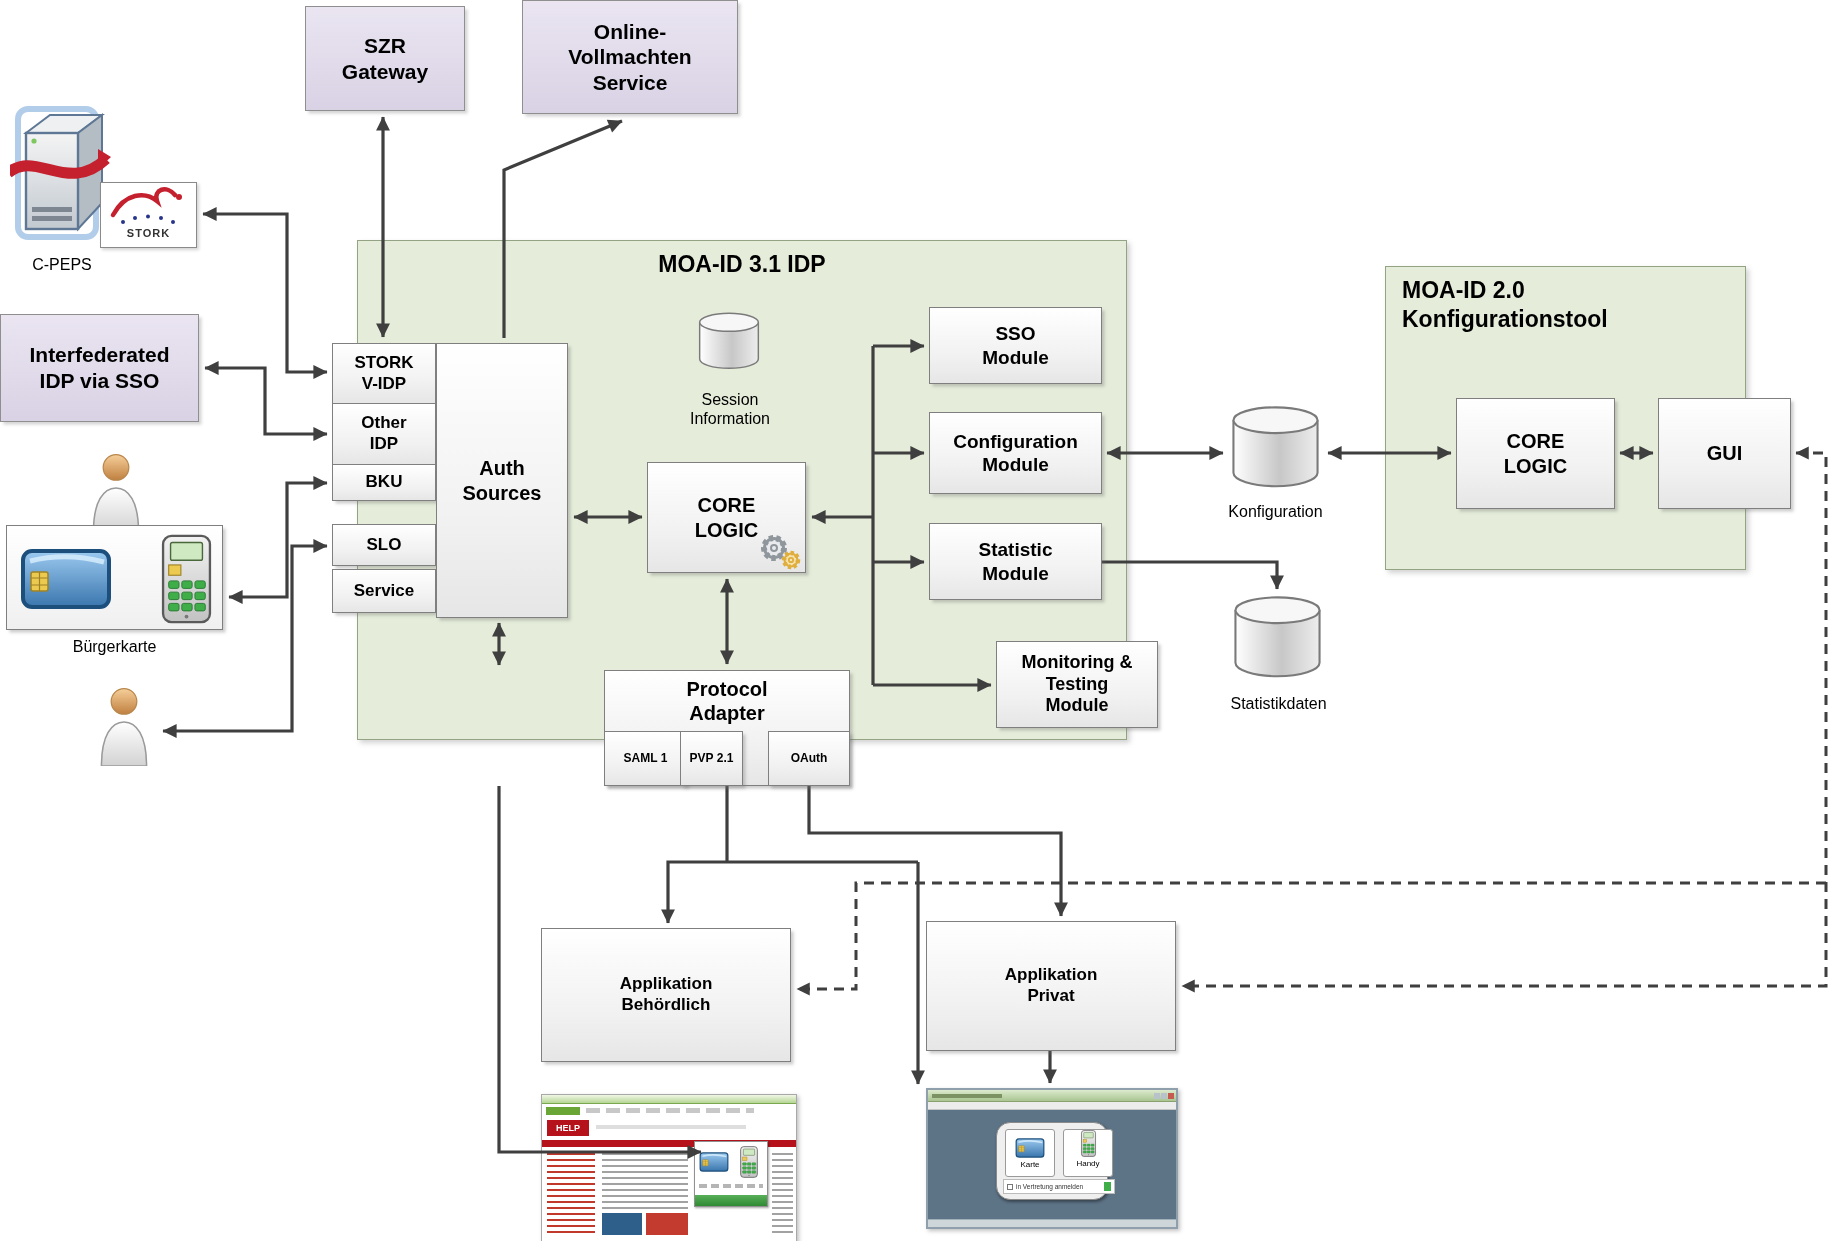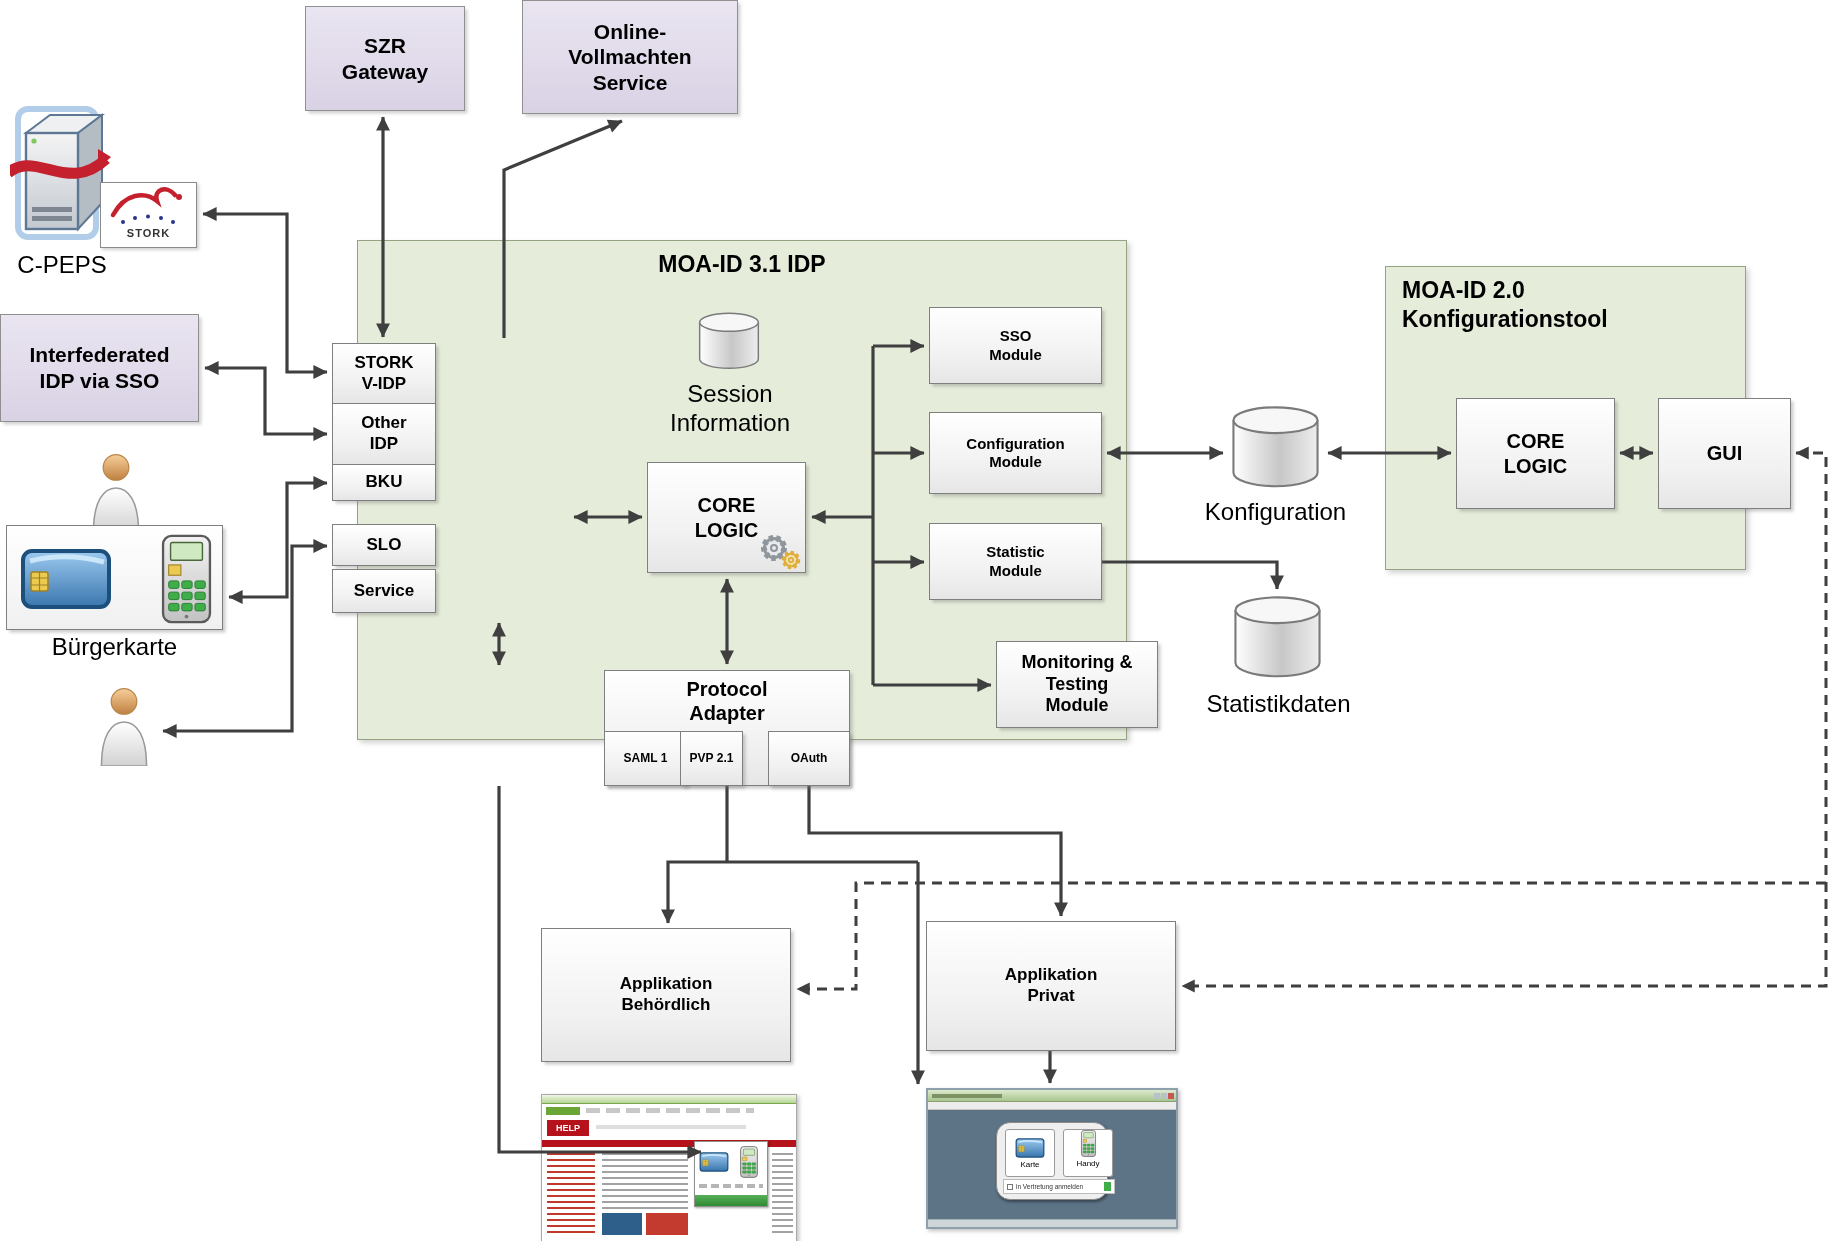--- a/index.html
+++ b/index.html
@@ -21,24 +21,24 @@
     border:1.6px solid #8f8f8f;
     box-shadow:2.5px 2.5px 3px rgba(110,110,110,.3);
     font-size:21px;
   }
   .gpanel {
     position:absolute; background:#e5edda; border:1.3px solid #93a383;
     box-shadow:3px 3px 5px rgba(110,110,110,.3); z-index:1;
   }
   .lbl {
     position:absolute; display:flex; align-items:center; justify-content:center;
-    text-align:center; font-size:24px; white-space:pre-line; line-height:1.2; z-index:10;
+    text-align:center; font-size:16px; white-space:pre-line; line-height:1.2; z-index:10;
   }
   .title { position:absolute; font-weight:bold; font-size:23px; z-index:10; white-space:pre-line; line-height:1.25; }
-  .f16{font-size:12px}.f17{font-size:17px}.f18{font-size:18px}.f19{font-size:15px}.f20{font-size:20px}.f21{font-size:17px}
+  .f16{font-size:12px}.f17{font-size:17px}.f18{font-size:18px}.f19{font-size:19px}.f20{font-size:20px}.f21{font-size:17px}
   svg.wires { position:absolute; left:0; top:0; z-index:5; }
   .icon { z-index:10; }
   .shot { position:absolute; z-index:3; background:#fff; border:1px solid #a8a8a8; box-shadow:2px 2px 4px rgba(100,100,100,.4); overflow:hidden; }
   .fakelines { background:repeating-linear-gradient(to bottom,#a2a2a2 0 2px,transparent 2px 6px); }
   .fakelines.red { background:repeating-linear-gradient(to bottom,#c0392b 0 2px,transparent 2px 6px); }
 </style>
 </head>
 <body>
 
 <div id="canvas">
@@ -248,20 +248,22 @@
 
   <div class="title" style="left:357px;top:250px;width:770px;text-align:center">MOA-ID 3.1 IDP</div>
 
   <div class="box f17" style="left:332px;top:343px;width:104px;height:61px">STORK
 V-IDP</div>
   <div class="box f17" style="left:332px;top:403px;width:104px;height:62px">Other
 IDP</div>
   <div class="box f17" style="left:332px;top:464px;width:104px;height:37px">BKU</div>
   <div class="box f17" style="left:332px;top:524px;width:104px;height:42px">SLO</div>
   <div class="box f17" style="left:332px;top:569px;width:104px;height:44px">Service</div>
+  <div class="box f20" style="left:436px;top:343px;width:132px;height:275px">Auth
+Sources</div>
 
   <svg class="abs icon" style="left:697px;top:310px" width="64" height="62" viewBox="0 0 96 90">
       <use href="#sym-cyl"></use>
     </svg>
   <div class="lbl" style="left:650px;top:380px;width:160px;height:58px">Session
 Information</div>
 
   <div class="box f20" style="left:647px;top:462px;width:159px;height:111px">
     <span>CORE
 LOGIC</span>

